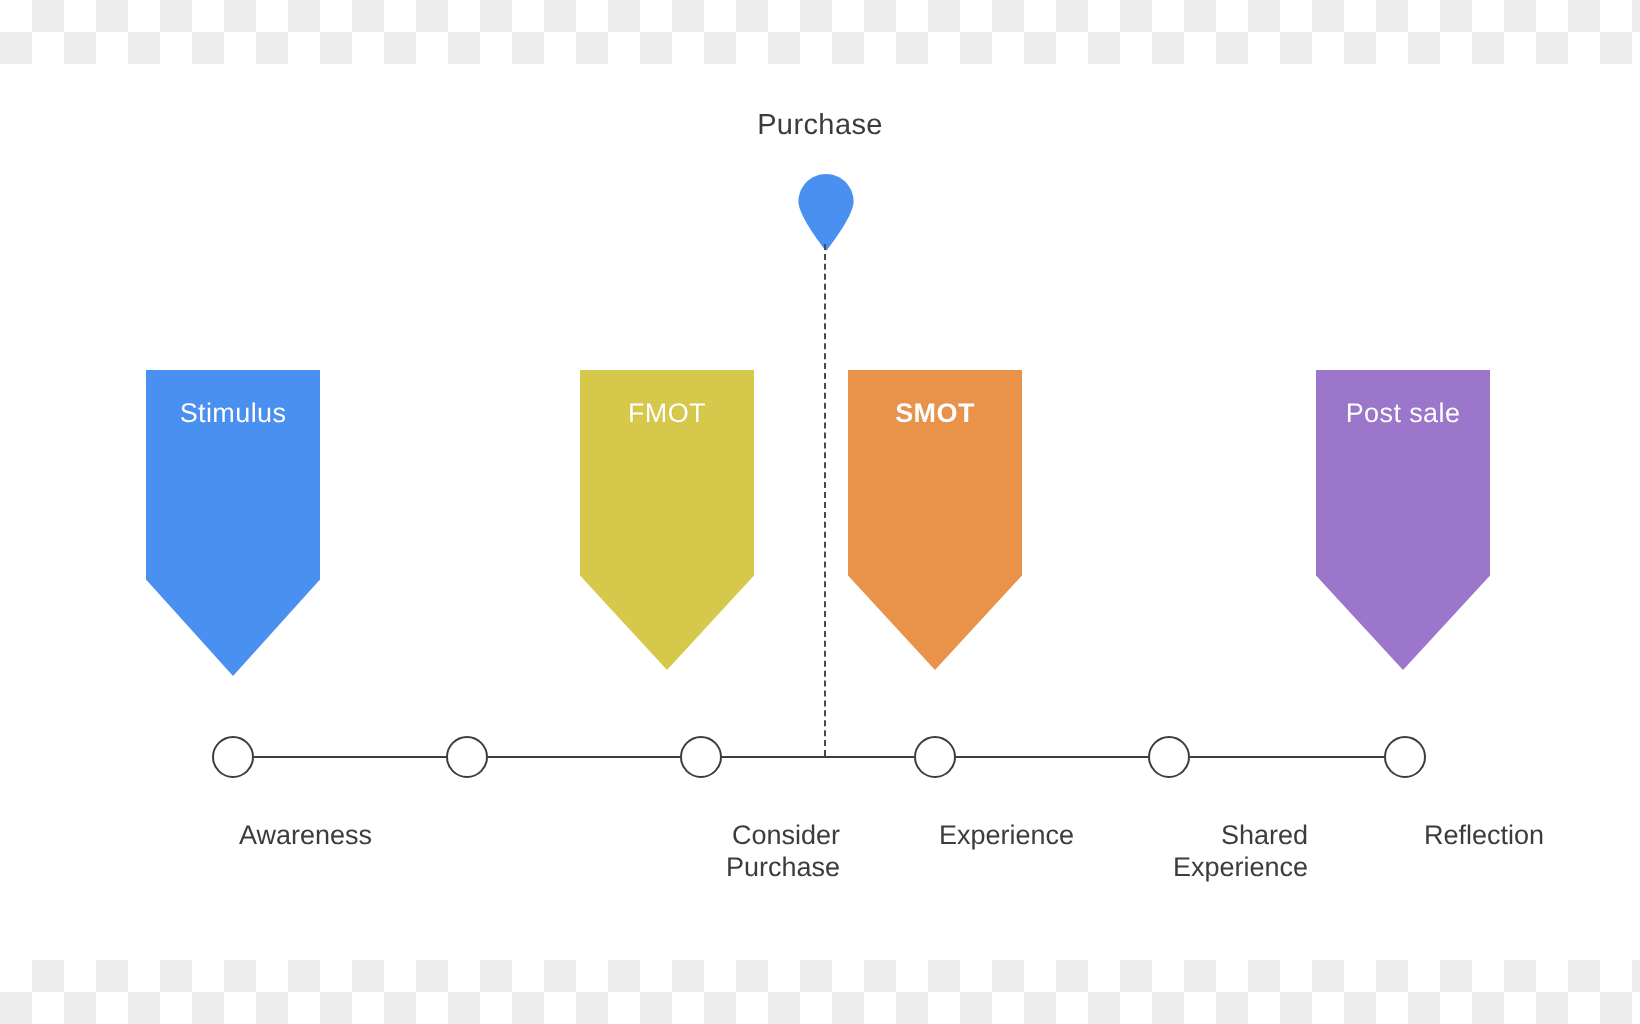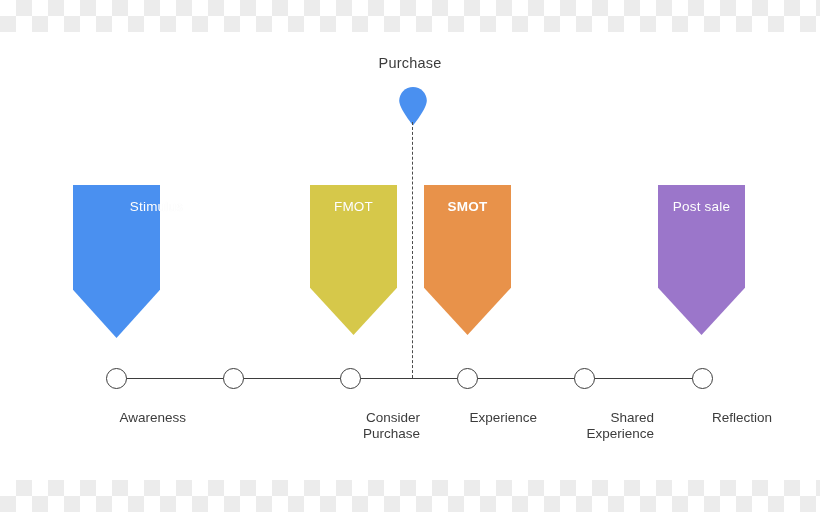--- a/index.html
+++ b/index.html
@@ -82,23 +82,23 @@
     <svg width="34" height="42" viewBox="0 0 34 42" xmlns="http://www.w3.org/2000/svg">
       <path id="pin-path" d="M17 41.5 C17 41.5 3.2 24.6 3.2 16.8 C3.2 9.2 9.4 3 17 3 C24.6 3 30.8 9.2 30.8 16.8 C30.8 24.6 17 41.5 17 41.5 Z" fill="#4a90f0"></path>
     </svg>
   </div>
 
   <div id="dashed-line"></div>
 
   <div id="banners">
       <div class="banner" style="left: 73px; top: 185px; height: 153px;">
         <div class="shape" style="background: rgb(74, 144, 240);"></div>
-        <div class="blabel" style="top: 14px; padding-left: 40px;">Stimulus</div>
+        <div class="blabel" style="top: 14px;">Stimulus</div>
       </div>
-      <div class="banner" style="left: 310px; top: 185px; height: 150px; padding-left: 44px;">
+      <div class="banner" style="left: 290px; top: 185px; height: 150px; padding-left: 44px;">
         <div class="shape" style="background: rgb(214, 200, 74);"></div>
         <div class="blabel" style="top: 14px;">FMOT</div>
       </div>
       <div class="banner" style="left: 424px; top: 185px; height: 150px;">
         <div class="shape" style="background: rgb(232, 146, 74);"></div>
         <div class="blabel" style="top: 14px; font-weight: bold;">SMOT</div>
       </div>
       <div class="banner" style="left: 658px; top: 185px; height: 150px;">
         <div class="shape" style="background: rgb(155, 118, 202);"></div>
         <div class="blabel" style="top: 14px;">Post sale</div>

